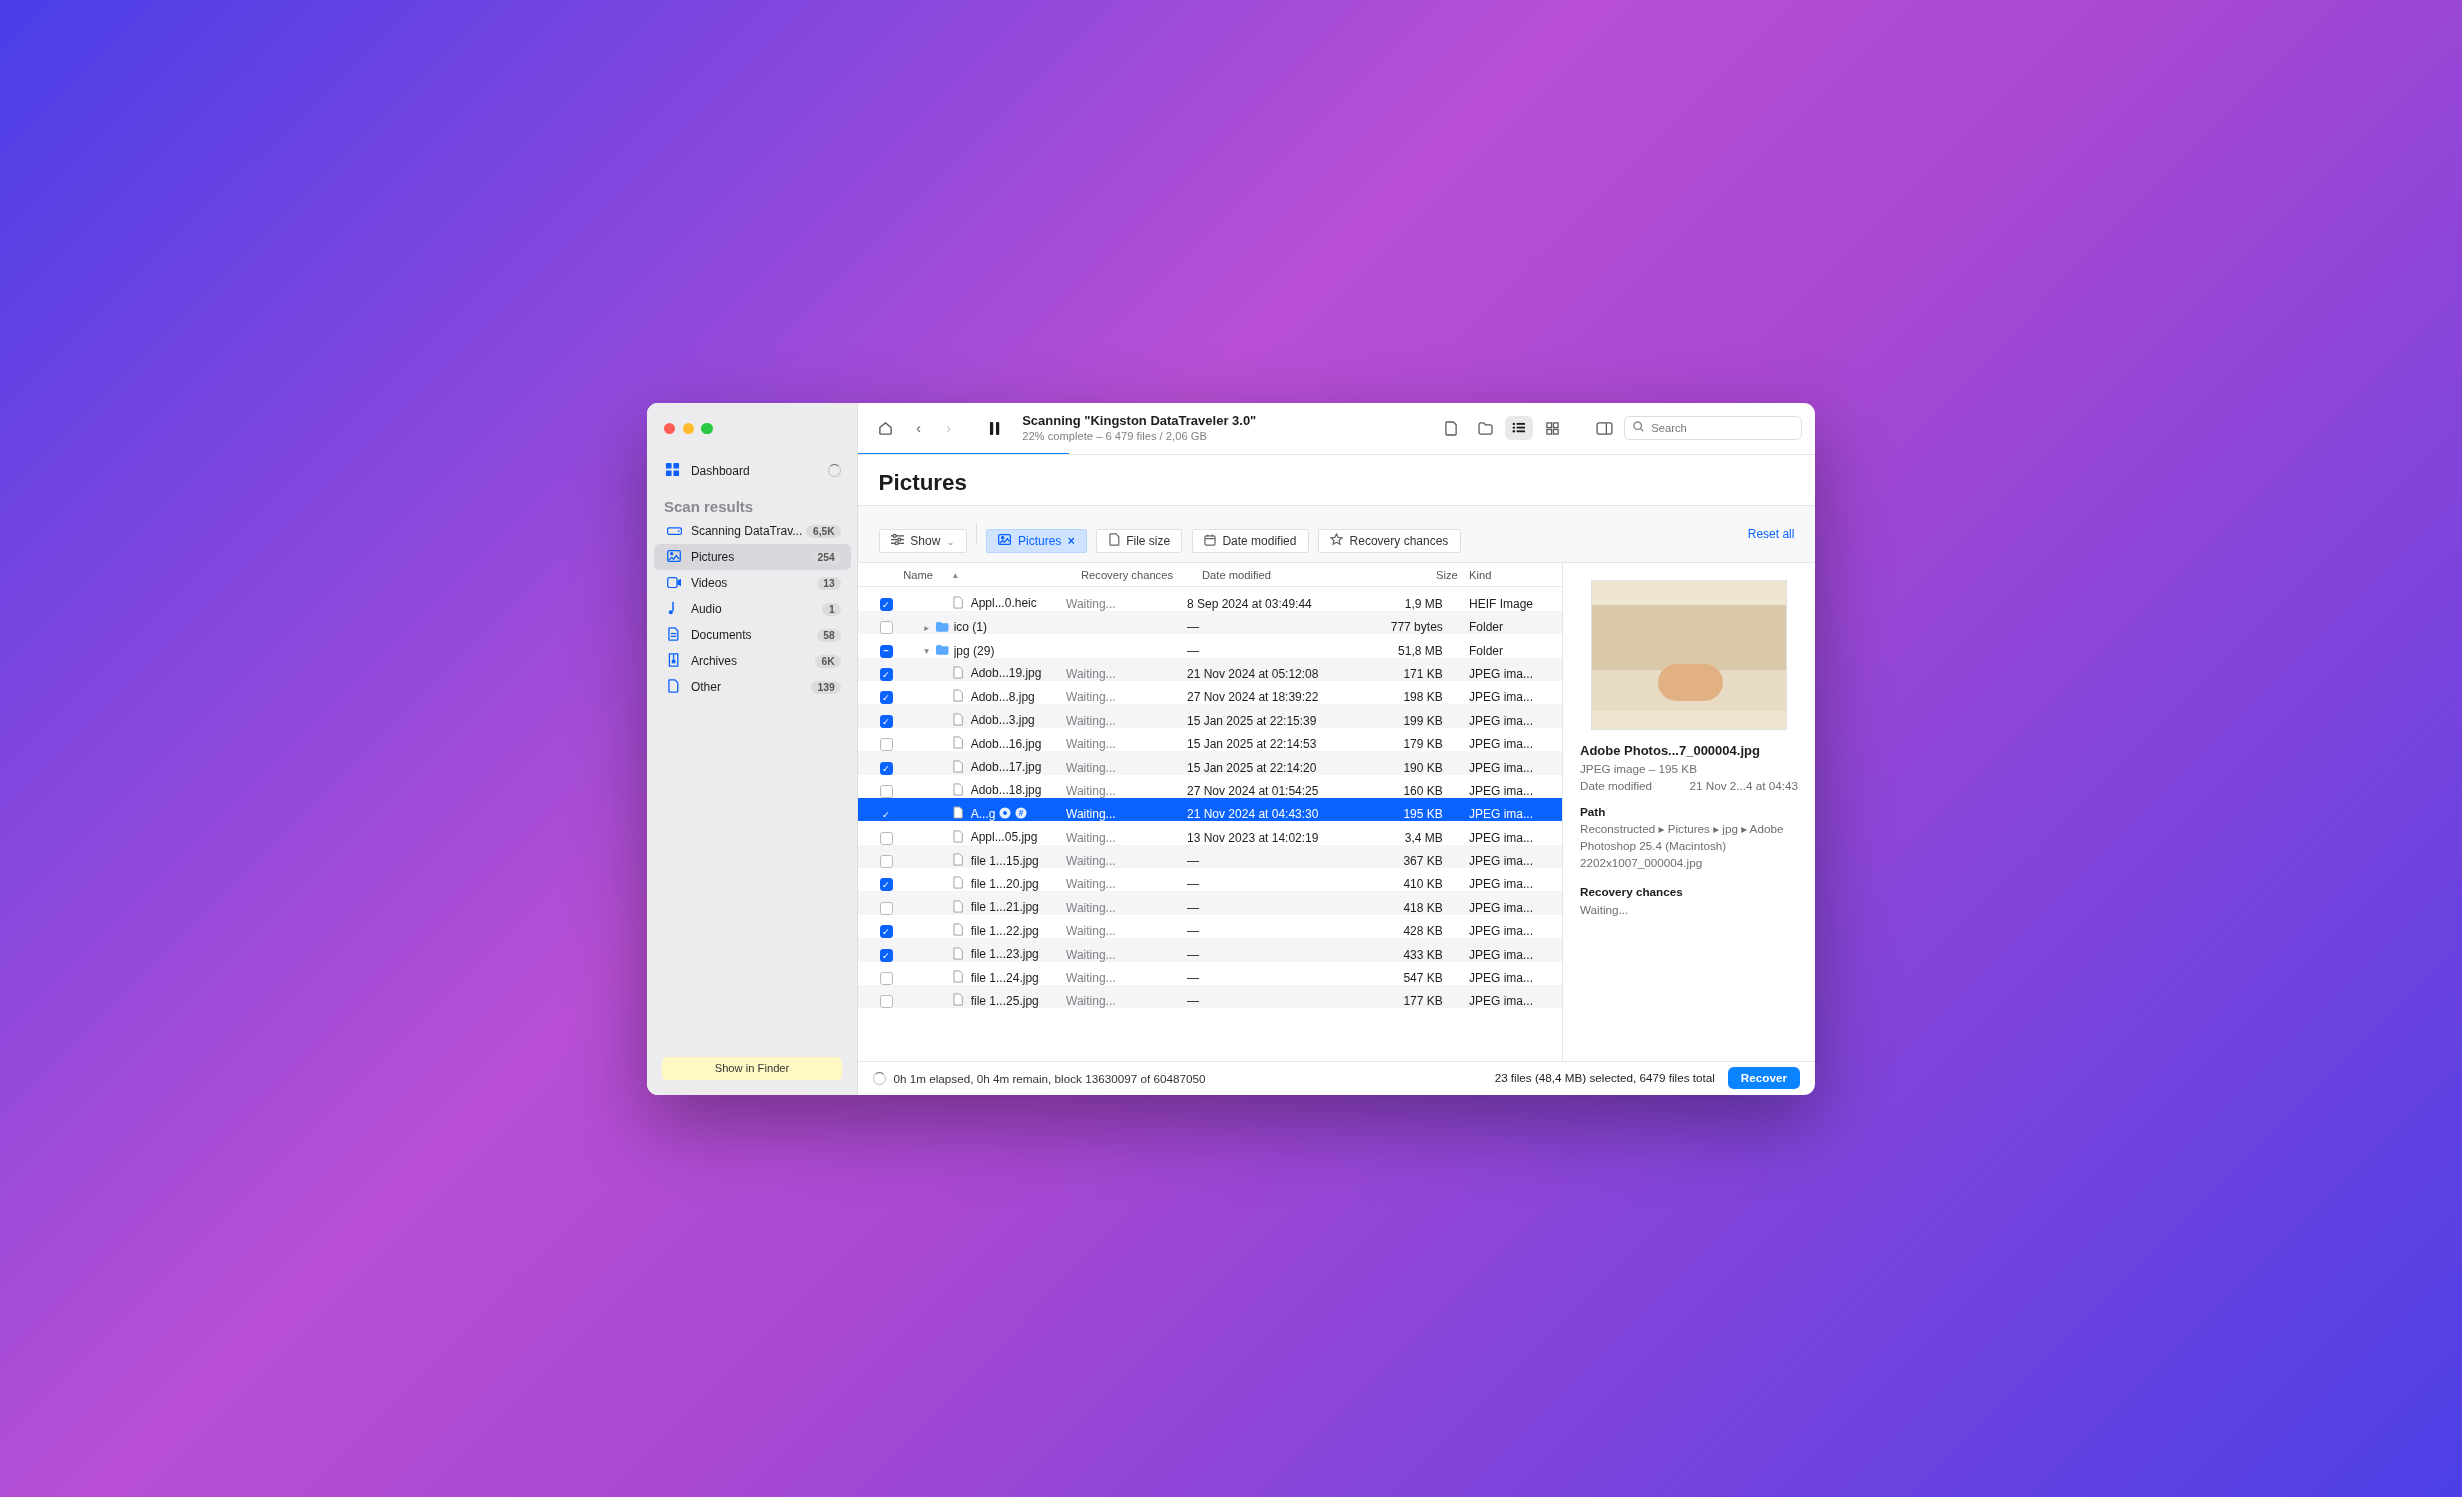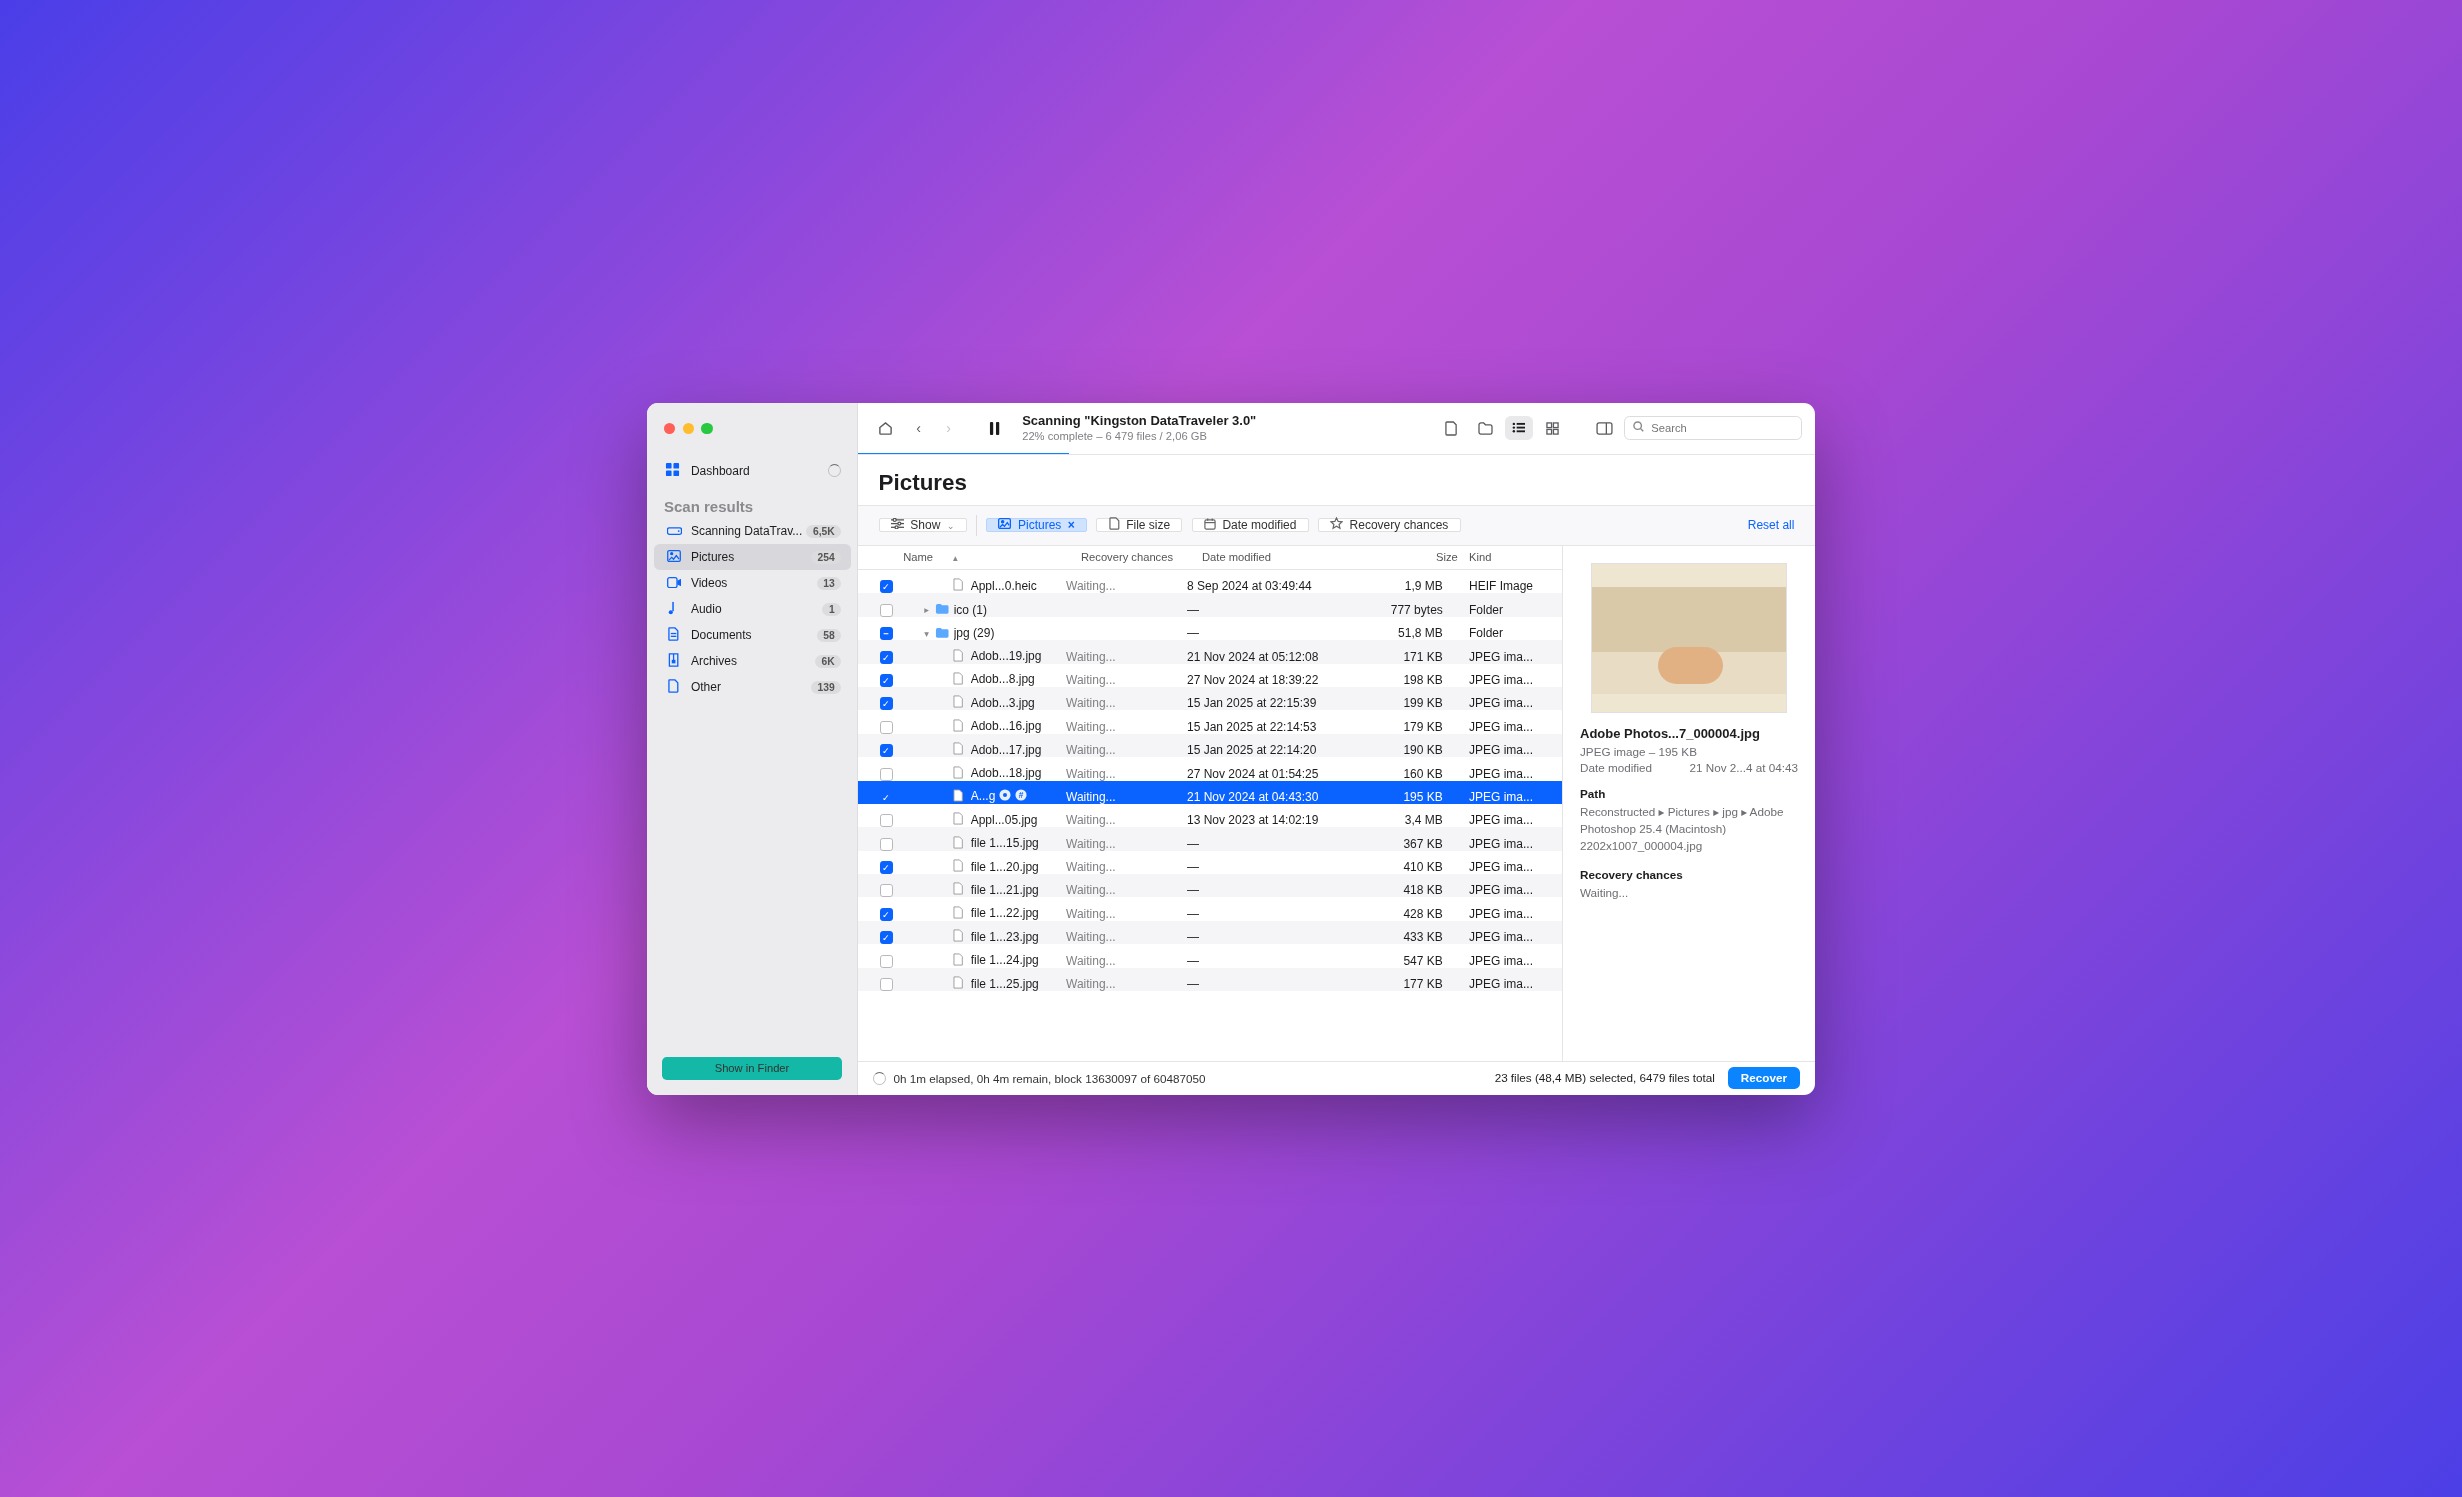--- a/index.html
+++ b/index.html
@@ -83,21 +83,21 @@
     width:13px; height:13px; border-radius:50%;
     border:1.9px solid #c0c0c4; border-top-color:#6a6a6e;
     animation: spin 1s linear infinite;
   }
   @keyframes spin { to { transform: rotate(360deg);} }
   .sidebar-footer {
     margin-top:auto; padding:9.3px 15px 15px;
   }
   .show-in-finder {
     width: 100%; height:22.4px;
-    background:#14b8a6; border:none; border-radius:4.7px;
+    background:#fef9c3; border:none; border-radius:4.7px;
     font-size:11.2px; color:#333; cursor:pointer;
   }
 
   
   .main {
     flex:1; display:flex; flex-direction:column; min-width:0;
     position:relative;
   }
   
   .toolbar {
@@ -140,23 +140,23 @@
   .sec-head .sub { font-size:15px; font-weight:700; color:#333; margin-top:1.9px;}
   
   .chipbar {
     display:flex; align-items:center; gap:9.3px;
     padding: 9.3px 20.6px;
     border-top:0.9px solid var(--border);
     border-bottom:0.9px solid var(--border);
     background:#f8f8fa;
   }
   .chip {
-    height:14px; padding:0 11.2px; display:flex; align-items:center; gap:6.5px;
+    height:24px; padding:0 11.2px; display:flex; align-items:center; gap:6.5px;
     background:#ffffff; border:0.9px solid #e0e0e3; border-radius:2px;
-    font-size:12px; color:#333;
+    font-size:12px; color:#333;margin-top:14px;
   }
   .chip .ci { font-size:12px; color:#666; }
   .chip.kind {
     background: var(--chip-sel-bg); color:var(--chip-sel-txt);
     border-color:#b7d4ff;
   }
   .chip.show { background:#fff; }
   .chipbar .sep { width:0.9px; height:20.6px; background:#dcdcde; }
   .resetall { margin-left:auto; color:#0a63ff; font-size:12px; cursor:pointer; }
 

